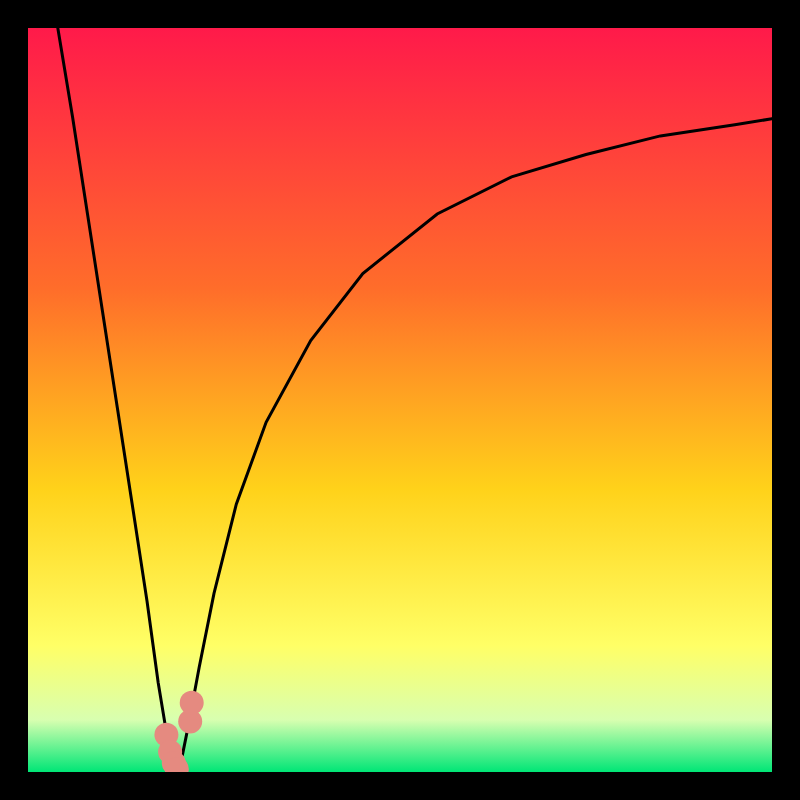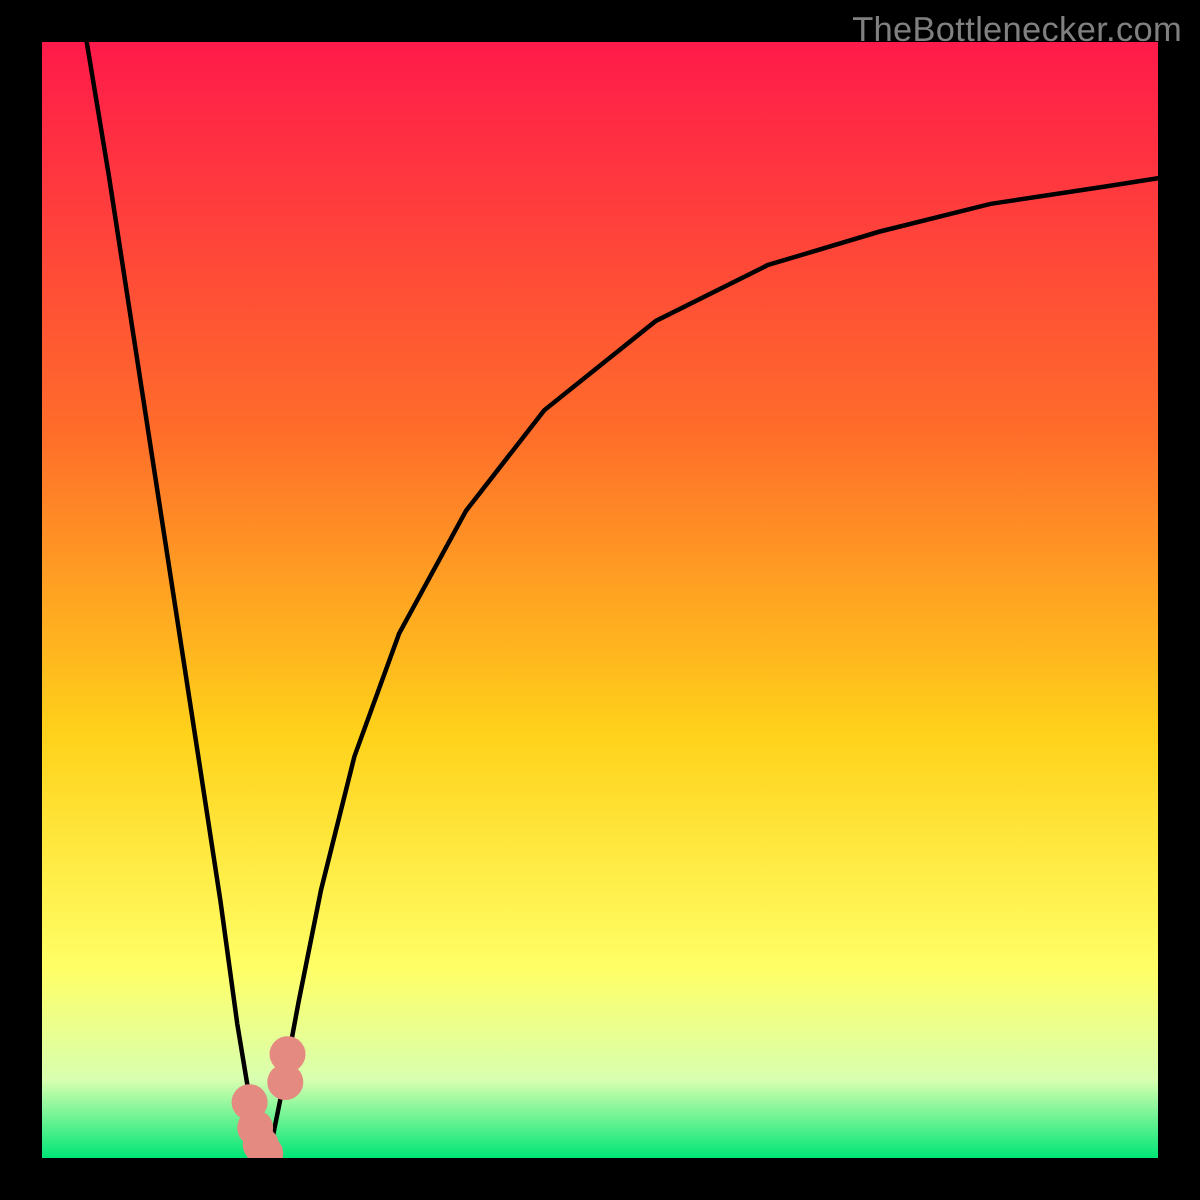--- a/index.html
+++ b/index.html
@@ -61,14 +61,13 @@
           <circle cx="138.4" cy="706.8" r="12" fill="#e58a80"></circle>
           <circle cx="142.1" cy="723.9" r="12" fill="#e58a80"></circle>
           <circle cx="145.8" cy="735.1" r="12" fill="#e58a80"></circle>
           <circle cx="148.8" cy="741.0" r="12" fill="#e58a80"></circle>
           <circle cx="162.2" cy="693.4" r="12" fill="#e58a80"></circle>
           <circle cx="163.7" cy="674.8" r="12" fill="#e58a80"></circle>
         </g>
     </svg>
   </div>
 
-  <div class="watermark">TheBottlenecker.com</div>
 </div>
 
 </body></html>

